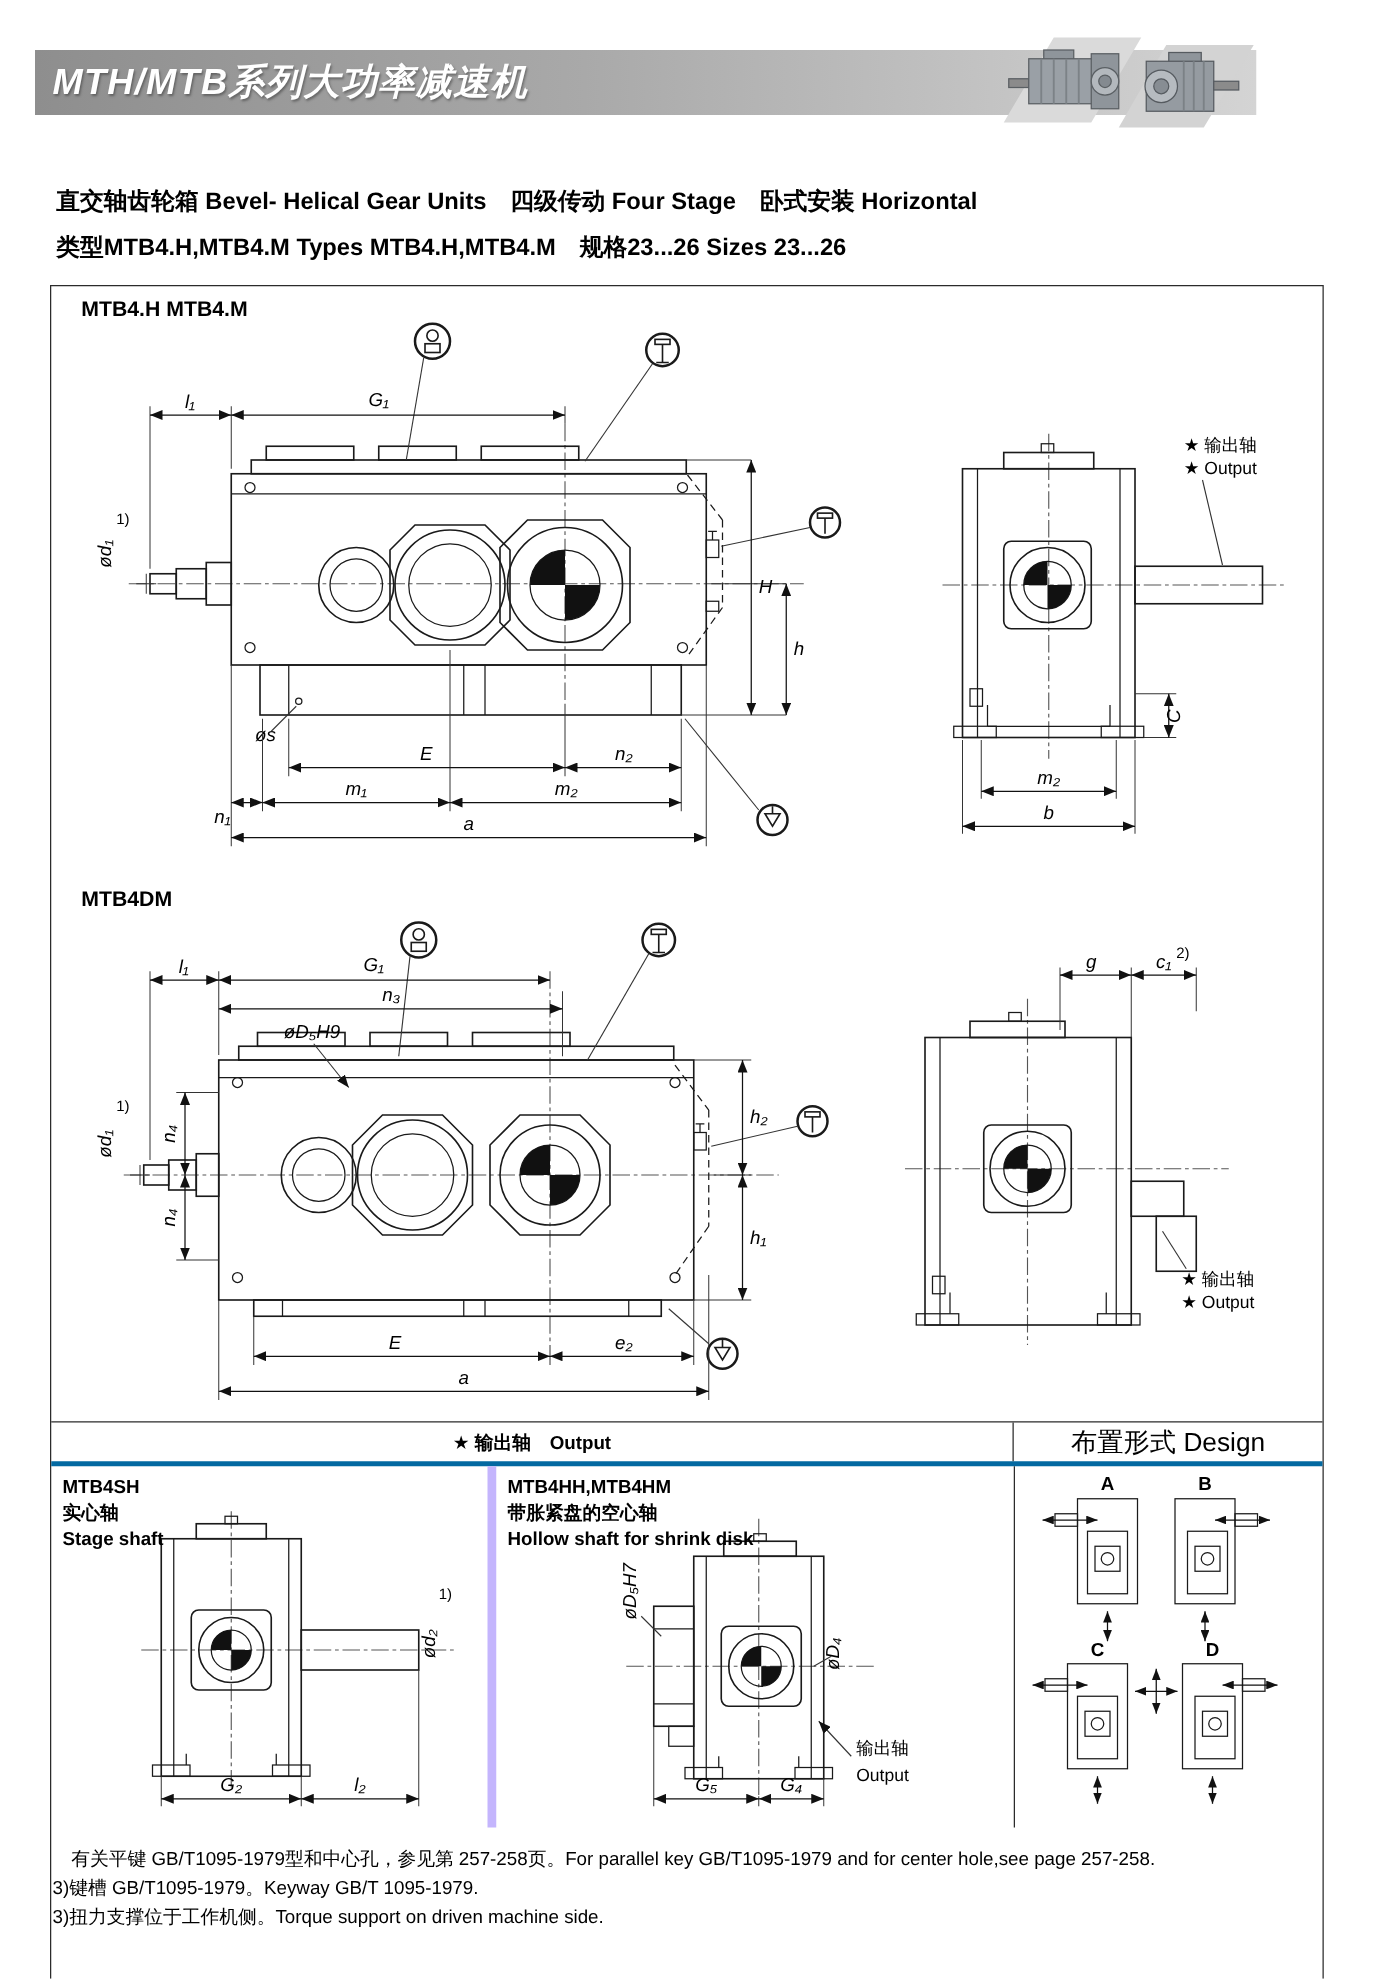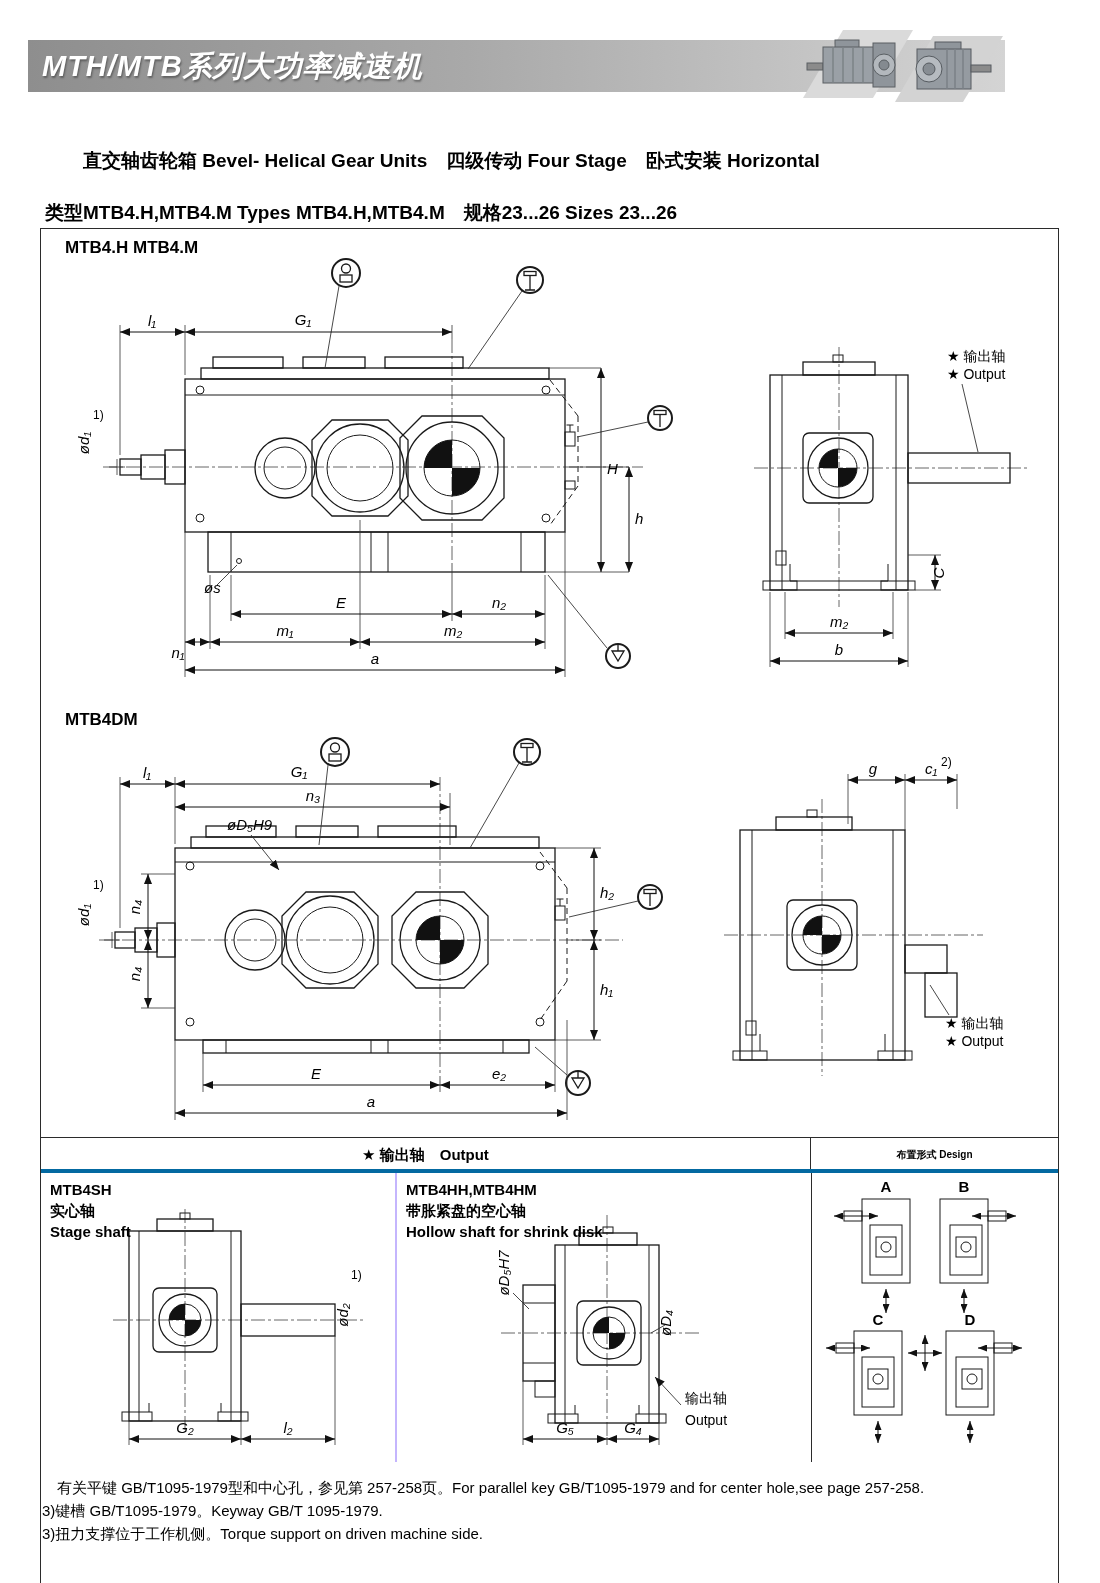--- a/index.html
+++ b/index.html
@@ -1,29 +1,29 @@
 <!DOCTYPE html>
 <html><head>
 <meta charset="utf-8">
 <style>
   html,body{margin:0;padding:0;background:#fff;}
   .page{position:relative;width:1100px;height:1583px;background:#fff;font-family:"Liberation Sans","DejaVu Sans",sans-serif;color:#000;overflow:hidden;border-radius:16px;}
   .banner{position:absolute;left:28px;top:40px;width:977px;height:52px;background:linear-gradient(90deg,#8e8e8e,#a9a9a9 45%,#d4d4d4 100%);}
   .banner-title{font-style:italic;font-weight:bold;font-size:29px;line-height:52px;color:#fff;padding-left:14px;letter-spacing:1px;text-shadow:1px 2px 2px rgba(0,0,0,.35);white-space:nowrap;}
   .photos{position:absolute;left:795px;top:16px;width:215px;height:94px;}
-  .intro1{position:absolute;left:45px;top:148px;font-size:19px;font-weight:600;white-space:nowrap;margin-left:38px;}
-  .intro2{position:absolute;left:45px;top:185px;font-size:19px;font-weight:600;white-space:nowrap;margin-top:15px;}
+  .intro1{position:absolute;left:45px;top:148px;font-size:19px;font-weight:600;white-space:nowrap;}
+  .intro2{position:absolute;left:45px;top:185px;font-size:19px;font-weight:600;white-space:nowrap;}
   .diagram-box{position:absolute;left:40px;top:228px;width:1019px;height:1541px;border:1px solid #2b2b2b;box-sizing:border-box;}
   .main-svg{position:absolute;left:0;top:0;}
   .thead{position:absolute;left:0;top:908px;width:100%;height:36px;border-top:1px solid #2b2b2b;border-bottom:4px solid #0369a1;box-sizing:border-box;display:flex;}
   .th-left{width:770px;border-right:1px solid #2b2b2b;box-sizing:border-box;text-align:center;line-height:33px;font-weight:bold;font-size:15px;}
-  .th-right{flex:1;text-align:center;line-height:33px;font-weight:bold;font-size:10px;}
+  .th-right{flex:1;text-align:center;line-height:33px;font-weight:normal;font-size:21px;}
   .tbody{position:absolute;left:0;top:944px;width:100%;height:289px;display:flex;}
   .cell{position:relative;height:100%;box-sizing:border-box;}
-  .cell-solid{width:356px;border-right:2px solid #c4b5fd;}
+  .cell-solid{width:356px;border-right:7px solid #c4b5fd;}
   .cell-hollow{width:415px;border-right:1px solid #2b2b2b;}
   .cell-design{flex:1;}
   .cell-caption{position:absolute;left:9px;top:6px;font-size:15px;font-weight:bold;line-height:21px;z-index:2;}
   .cell svg{position:absolute;left:0;top:0;}
   .footnotes{position:absolute;left:42px;top:1476px;width:1014px;font-size:15px;line-height:23px;}
   svg text{font-family:"Liberation Sans","DejaVu Sans",sans-serif;fill:#000;}
   .dimtxt{font-size:15px;font-style:italic;}
   .smtxt{font-size:12px;}
   .modeltxt{font-size:17px;font-weight:bold;}
   .cjktxt{font-size:14px;}

